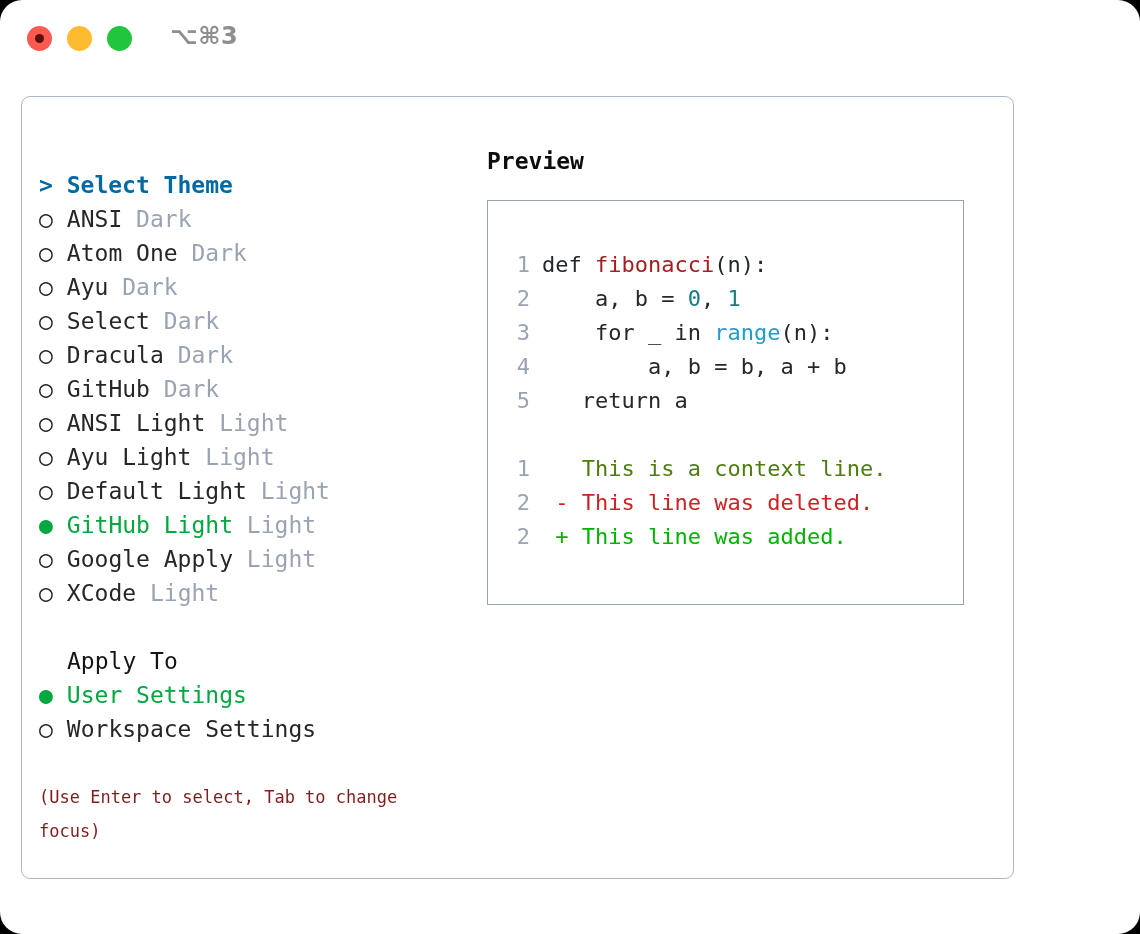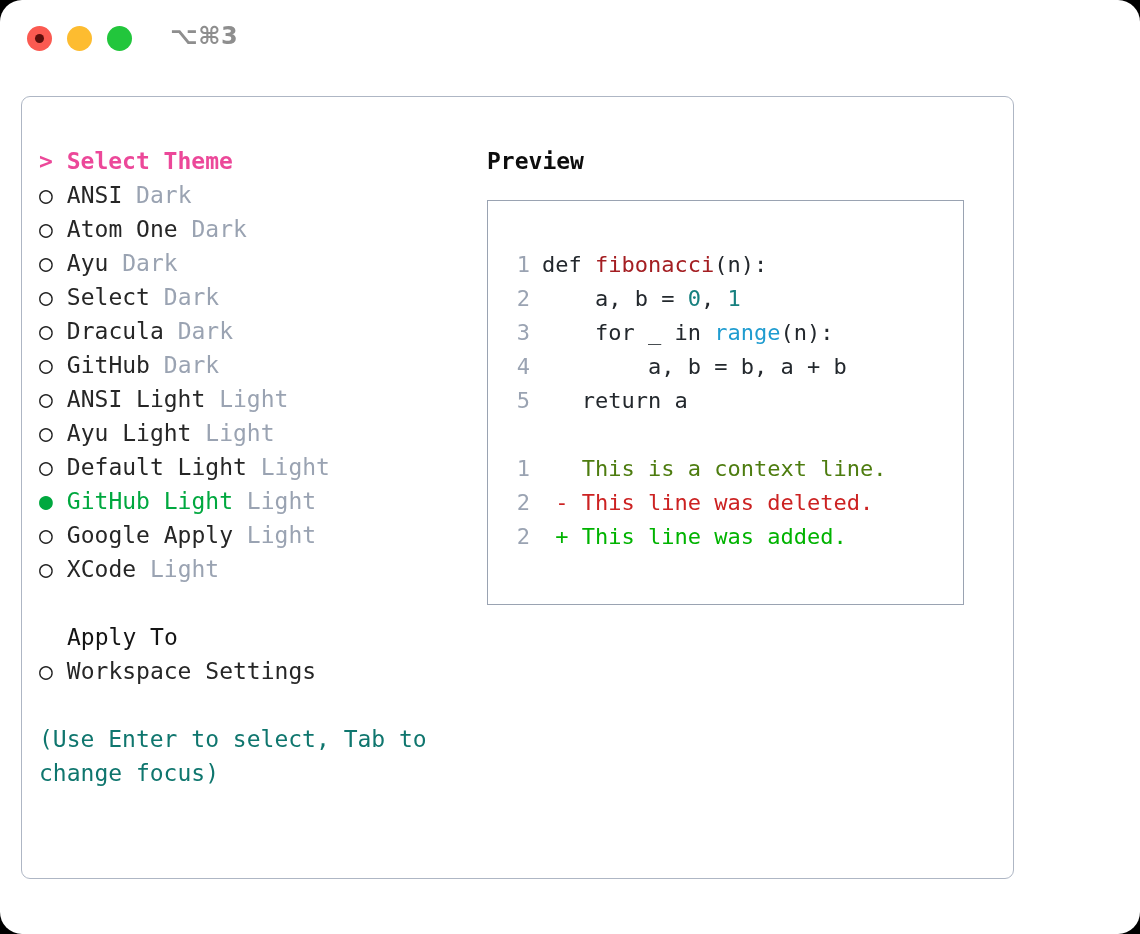--- a/index.html
+++ b/index.html
@@ -84,24 +84,25 @@
   #left-col {
     position: absolute;
     left: 17px;
     top: 47px;
     width: 430px;
   }
 
   .list-header {
     font-size: 23px;
     font-weight: bold;
-    color: #ec4899;
+    color: #0369a1;
     line-height: 34px;
     white-space: pre;
     letter-spacing: 0px;
+    margin-top: 24px;
   }
 
   .opt-row {
     font-size: 23px;
     line-height: 34px;
     color: #262626;
     white-space: pre;
     letter-spacing: 0px;
   }
   .opt-row .bullet {
@@ -118,23 +119,23 @@
     line-height: 34px;
     color: #141414;
     white-space: pre;
     padding-left: 28px;
   }
 
   .spacer-row { height: 34px; }
 
   #hint {
     margin-top: 34px;
-    font-size: 23px;
-    line-height: 34px;
-    color: #0f766e;
+    font-size: 17px;
+    line-height: 34px;
+    color: #7f1d1d;
     width: 410px;
     white-space: pre-wrap;
     word-break: normal;
   }
 
   
   #right-col {
     position: absolute;
     left: 465px;
     top: 47px;
@@ -211,20 +212,21 @@
             <div class="opt-row"><span class="bullet">○</span><span class="name"> Default Light</span><span class="cat"> Light</span></div>
             <div class="opt-row selected"><span class="bullet">●</span><span class="name"> GitHub Light</span><span class="cat"> Light</span></div>
             <div class="opt-row"><span class="bullet">○</span><span class="name"> Google Apply</span><span class="cat"> Light</span></div>
             <div class="opt-row"><span class="bullet">○</span><span class="name"> XCode</span><span class="cat"> Light</span></div>
           </div>
 
         <div class="spacer-row"></div>
 
         <div class="section-header">Apply To</div>
         <div id="apply-items">
+            <div class="opt-row selected"><span class="bullet">●</span><span class="name"> User Settings</span></div>
             <div class="opt-row"><span class="bullet">○</span><span class="name"> Workspace Settings</span></div>
           </div>
 
         <div id="hint">(Use Enter to select, Tab to change focus)</div>
       </div>
 
       <div id="right-col">
         <div id="preview-title">Preview</div>
         <div id="preview-box">
           <div id="code"><div class="code-line"><span class="ln">1</span><span class="c-plain">def </span><span class="c-fn">fibonacci</span><span class="c-plain">(n):</span></div><div class="code-line"><span class="ln">2</span><span class="c-plain">    a, b = </span><span class="c-num">0</span><span class="c-plain">, </span><span class="c-num">1</span></div><div class="code-line"><span class="ln">3</span><span class="c-plain">    for _ in </span><span class="c-kw">range</span><span class="c-plain">(n):</span></div><div class="code-line"><span class="ln">4</span><span class="c-plain">        a, b = b, a + b</span></div><div class="code-line"><span class="ln">5</span><span class="c-plain">   return a</span></div><div class="blank-line"></div><div class="code-line"><span class="ln">1</span><span class="c-ctx">   </span><span class="c-ctx">This is a context line.</span></div><div class="code-line"><span class="ln">2</span><span class="c-del"> - </span><span class="c-del">This line was deleted.</span></div><div class="code-line"><span class="ln">2</span><span class="c-add"> + </span><span class="c-add">This line was added.</span></div></div>

